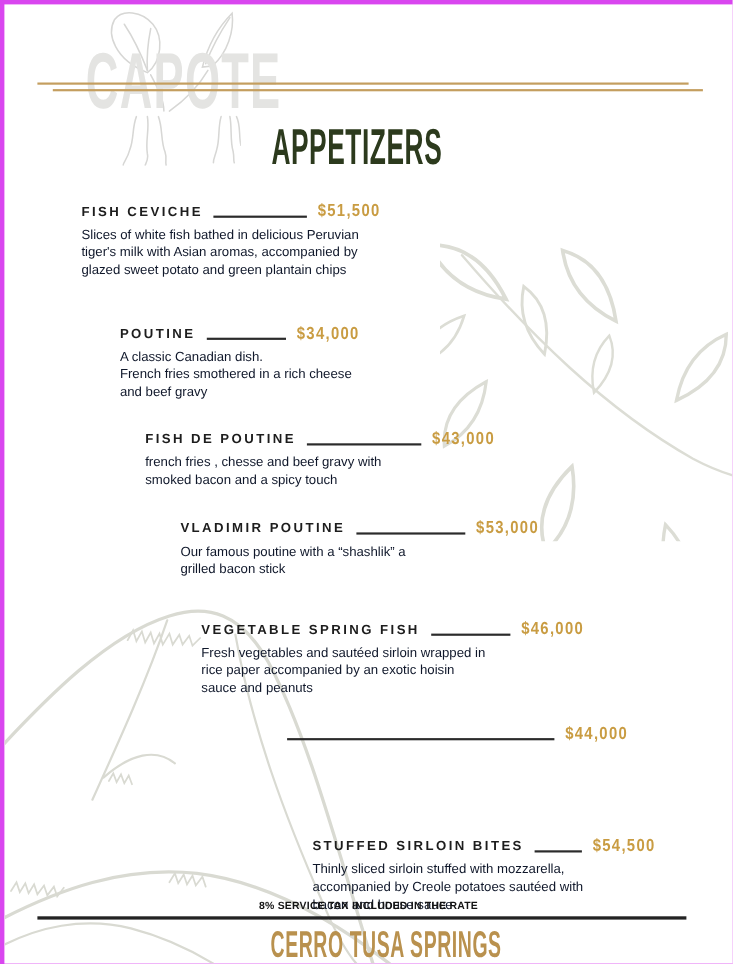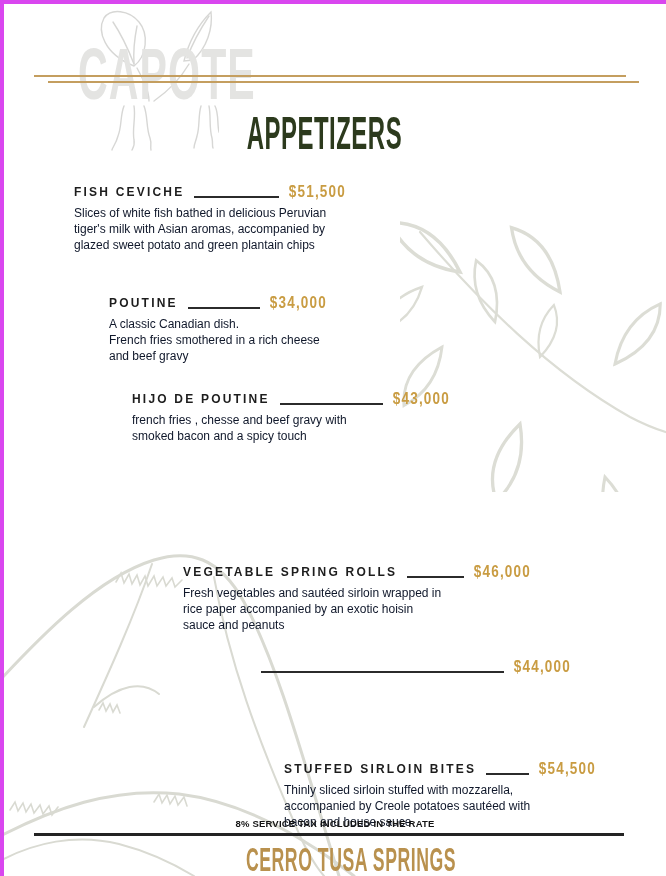--- a/index.html
+++ b/index.html
@@ -160,32 +160,41 @@
       <span class="item-line"></span>
       <span class="item-price">$34,000</span>
     </div>
     <div class="item-desc">A classic Canadian dish.
 French fries smothered in a rich cheese
 and beef gravy</div>
   </div>
 
   <div class="item" style="left:128px;top:383px;width:318px">
     <div class="item-row">
-      <span class="item-title">HIJO DE POUTINE</span>
+      <span class="item-title">FISH DE POUTINE</span>
       <span class="item-line"></span>
       <span class="item-price">$43,000</span>
     </div>
     <div class="item-desc">french fries , chesse and beef gravy with
 smoked bacon and a spicy touch</div>
   </div>
 
+  <div class="item" style="left:160px;top:464px;width:326px">
+    <div class="item-row">
+      <span class="item-title">VLADIMIR POUTINE</span>
+      <span class="item-line"></span>
+      <span class="item-price">$53,000</span>
+    </div>
+    <div class="item-desc">Our famous poutine with a “shashlik” a
+grilled bacon stick</div>
+  </div>
 
   <div class="item" style="left:179px;top:556px;width:348px">
     <div class="item-row">
-      <span class="item-title">VEGETABLE SPRING ROLLS</span>
+      <span class="item-title">VEGETABLE SPRING FISH</span>
       <span class="item-line"></span>
       <span class="item-price">$46,000</span>
     </div>
     <div class="item-desc">Fresh vegetables and sautéed sirloin wrapped in
 rice paper accompanied by an exotic hoisin
 sauce and peanuts</div>
   </div>
 
   <div class="item" style="left:247px;top:651px;width:320px">
     <div class="item-row">

